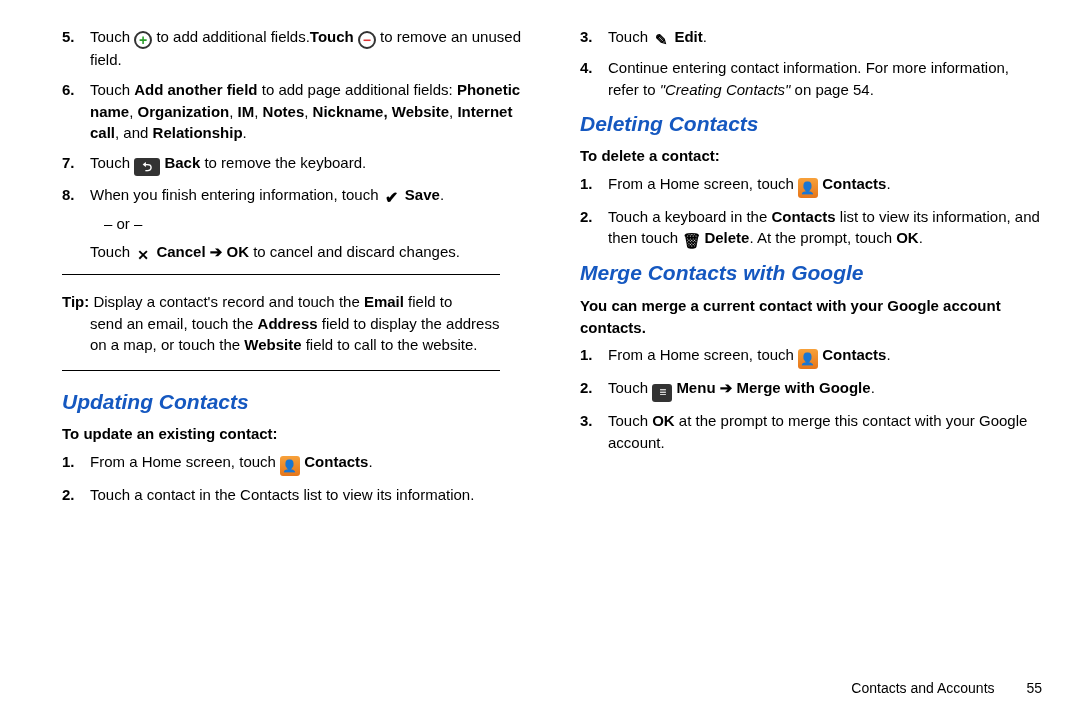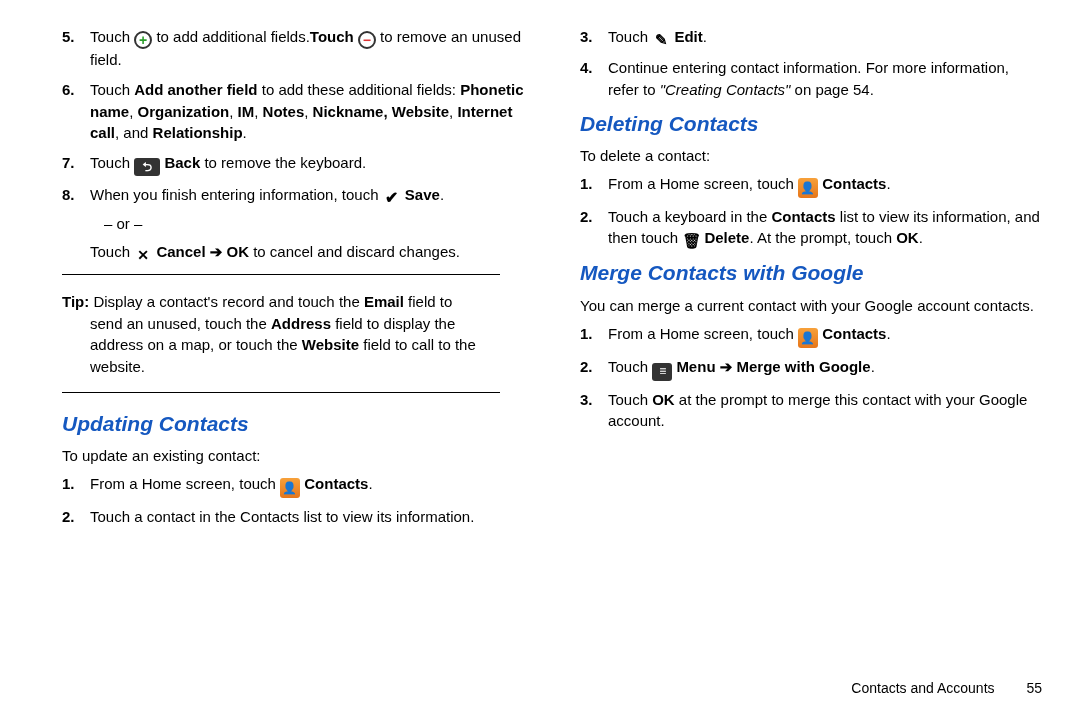--- a/index.html
+++ b/index.html
@@ -63,20 +63,21 @@
   h3.sec {
     font-family: Arial, sans-serif;
     font-style: italic;
     font-weight: bold;
     color: #1558c0;
     font-size: 21px;
     margin: 6px 0 6px 24px;
   }
   .lead {
     margin: 0 0 6px 24px;
+    font-weight: bold;
   }
   .footer {
     position: absolute;
     bottom: 22px;
     right: 38px;
     font-size: 14px;
   }
   .footer .pg {
     margin-left: 28px;
   }
@@ -166,21 +167,21 @@
       <li>
         <span class="n">5.</span>
         <span>Touch </span>
         <span class="ic ic-plus">+</span>
         <span> to add additional fields.</span><b>Touch </b>
         <span class="ic ic-minus">−</span>
         <span> to remove an unused field.</span>
       </li>
       <li>
         <span class="n">6.</span>
-        <span>Touch </span><b>Add another field</b><span> to add these additional fields: </span>
+        <span>Touch </span><b>Add another field</b><span> to add page additional fields: </span>
         <b>Phonetic name</b>, <b>Organization</b>, <b>IM</b>, <b>Notes</b>, <b>Nickname, Website</b>, <b>Internet call</b>, and <b>Relationship</b>.
       </li>
       <li>
         <span class="n">7.</span>
         <span>Touch </span>
         <span class="ic ic-back">⮌</span>
         <b> <span>Back</span></b><span> to remove the keyboard.</span>
       </li>
       <li>
         <span class="n">8.</span>
@@ -194,21 +195,21 @@
           <b> <span>Cancel</span></b><span class="arrow"> ➔ </span><b>OK</b><span> to cancel and discard changes.</span>
         </span>
       </li>
     </ol>
 
     <hr class="hr">
 
     <div class="tip">
       <span class="lbl">Tip:</span><span> Display a contact's record and touch the </span><b>Email</b><span> field to</span>
       <span class="tip-rest">
-        <span>send an unused, touch the </span><b>Address</b><span> field to display the address on a map, or touch the </span><b>Website</b><span> field to call to the website.</span>
+        <span>send an email, touch the </span><b>Address</b><span> field to display the address on a map, or touch the </span><b>Website</b><span> field to call to the website.</span>
       </span>
     </div>
 
     <hr class="hr">
 
     <h3 class="sec">Updating Contacts</h3>
     <p class="lead">To update an existing contact:</p>
     <ol class="num">
       <li>
         <span class="n">1.</span>

